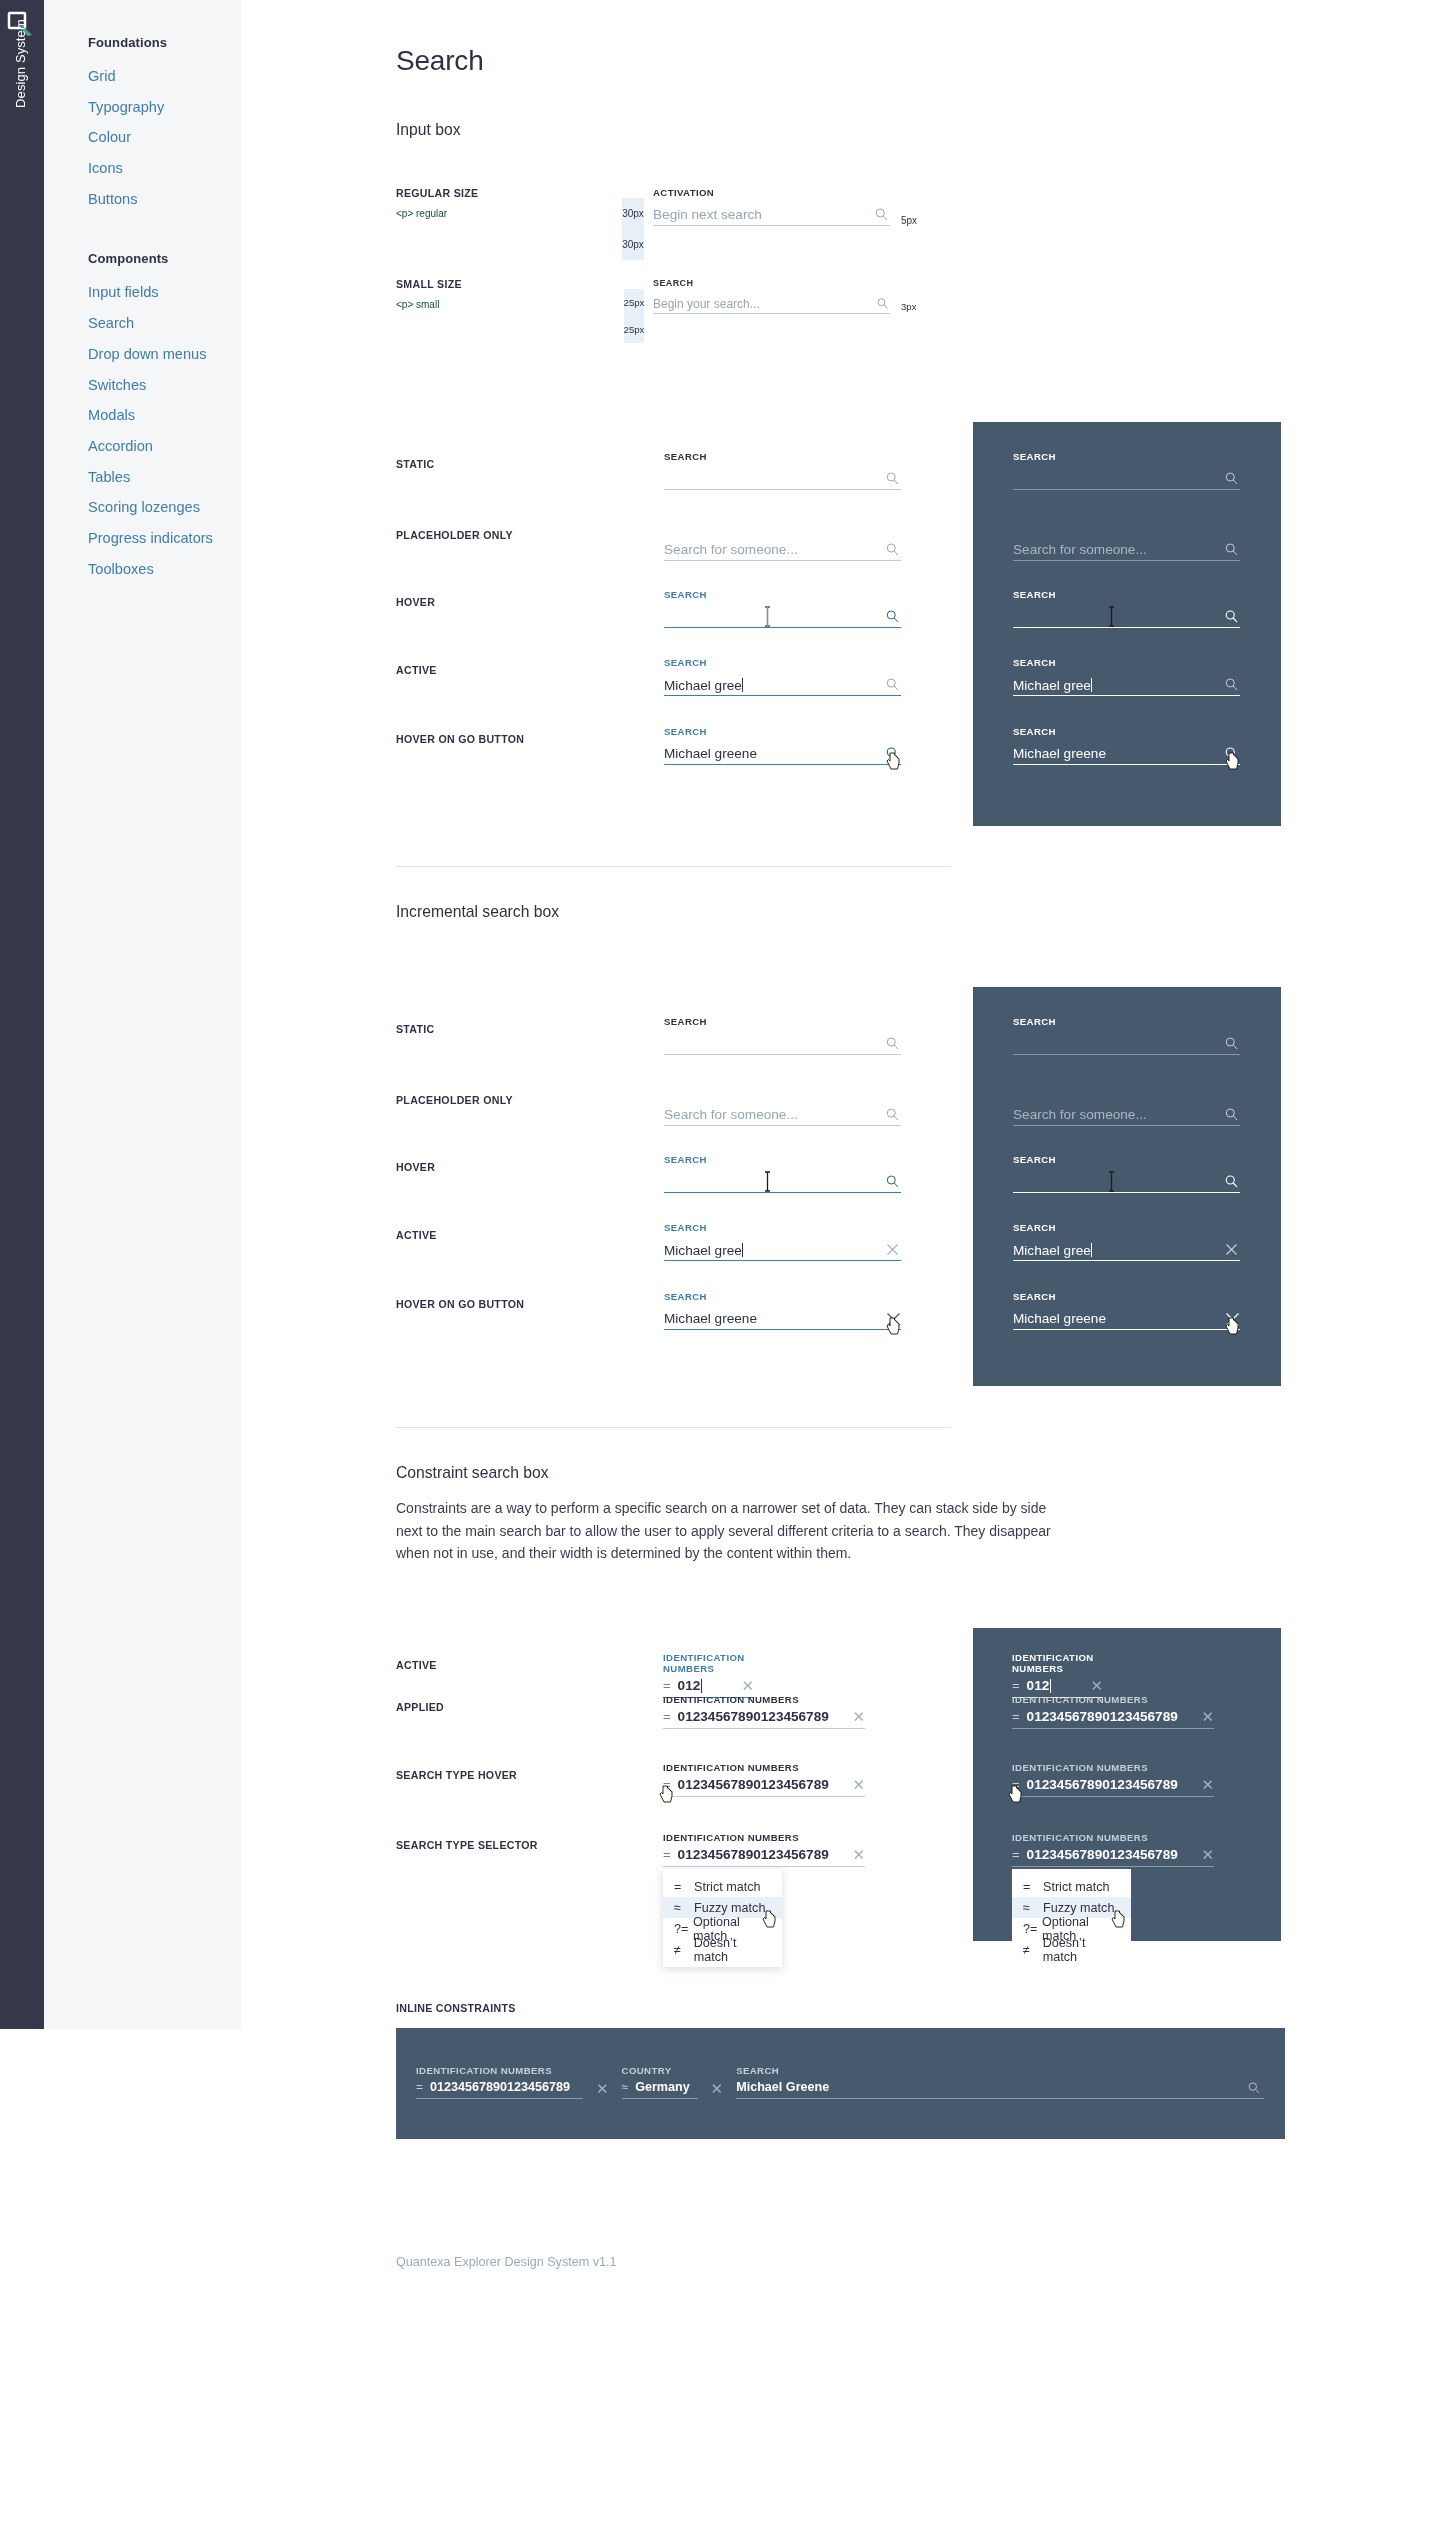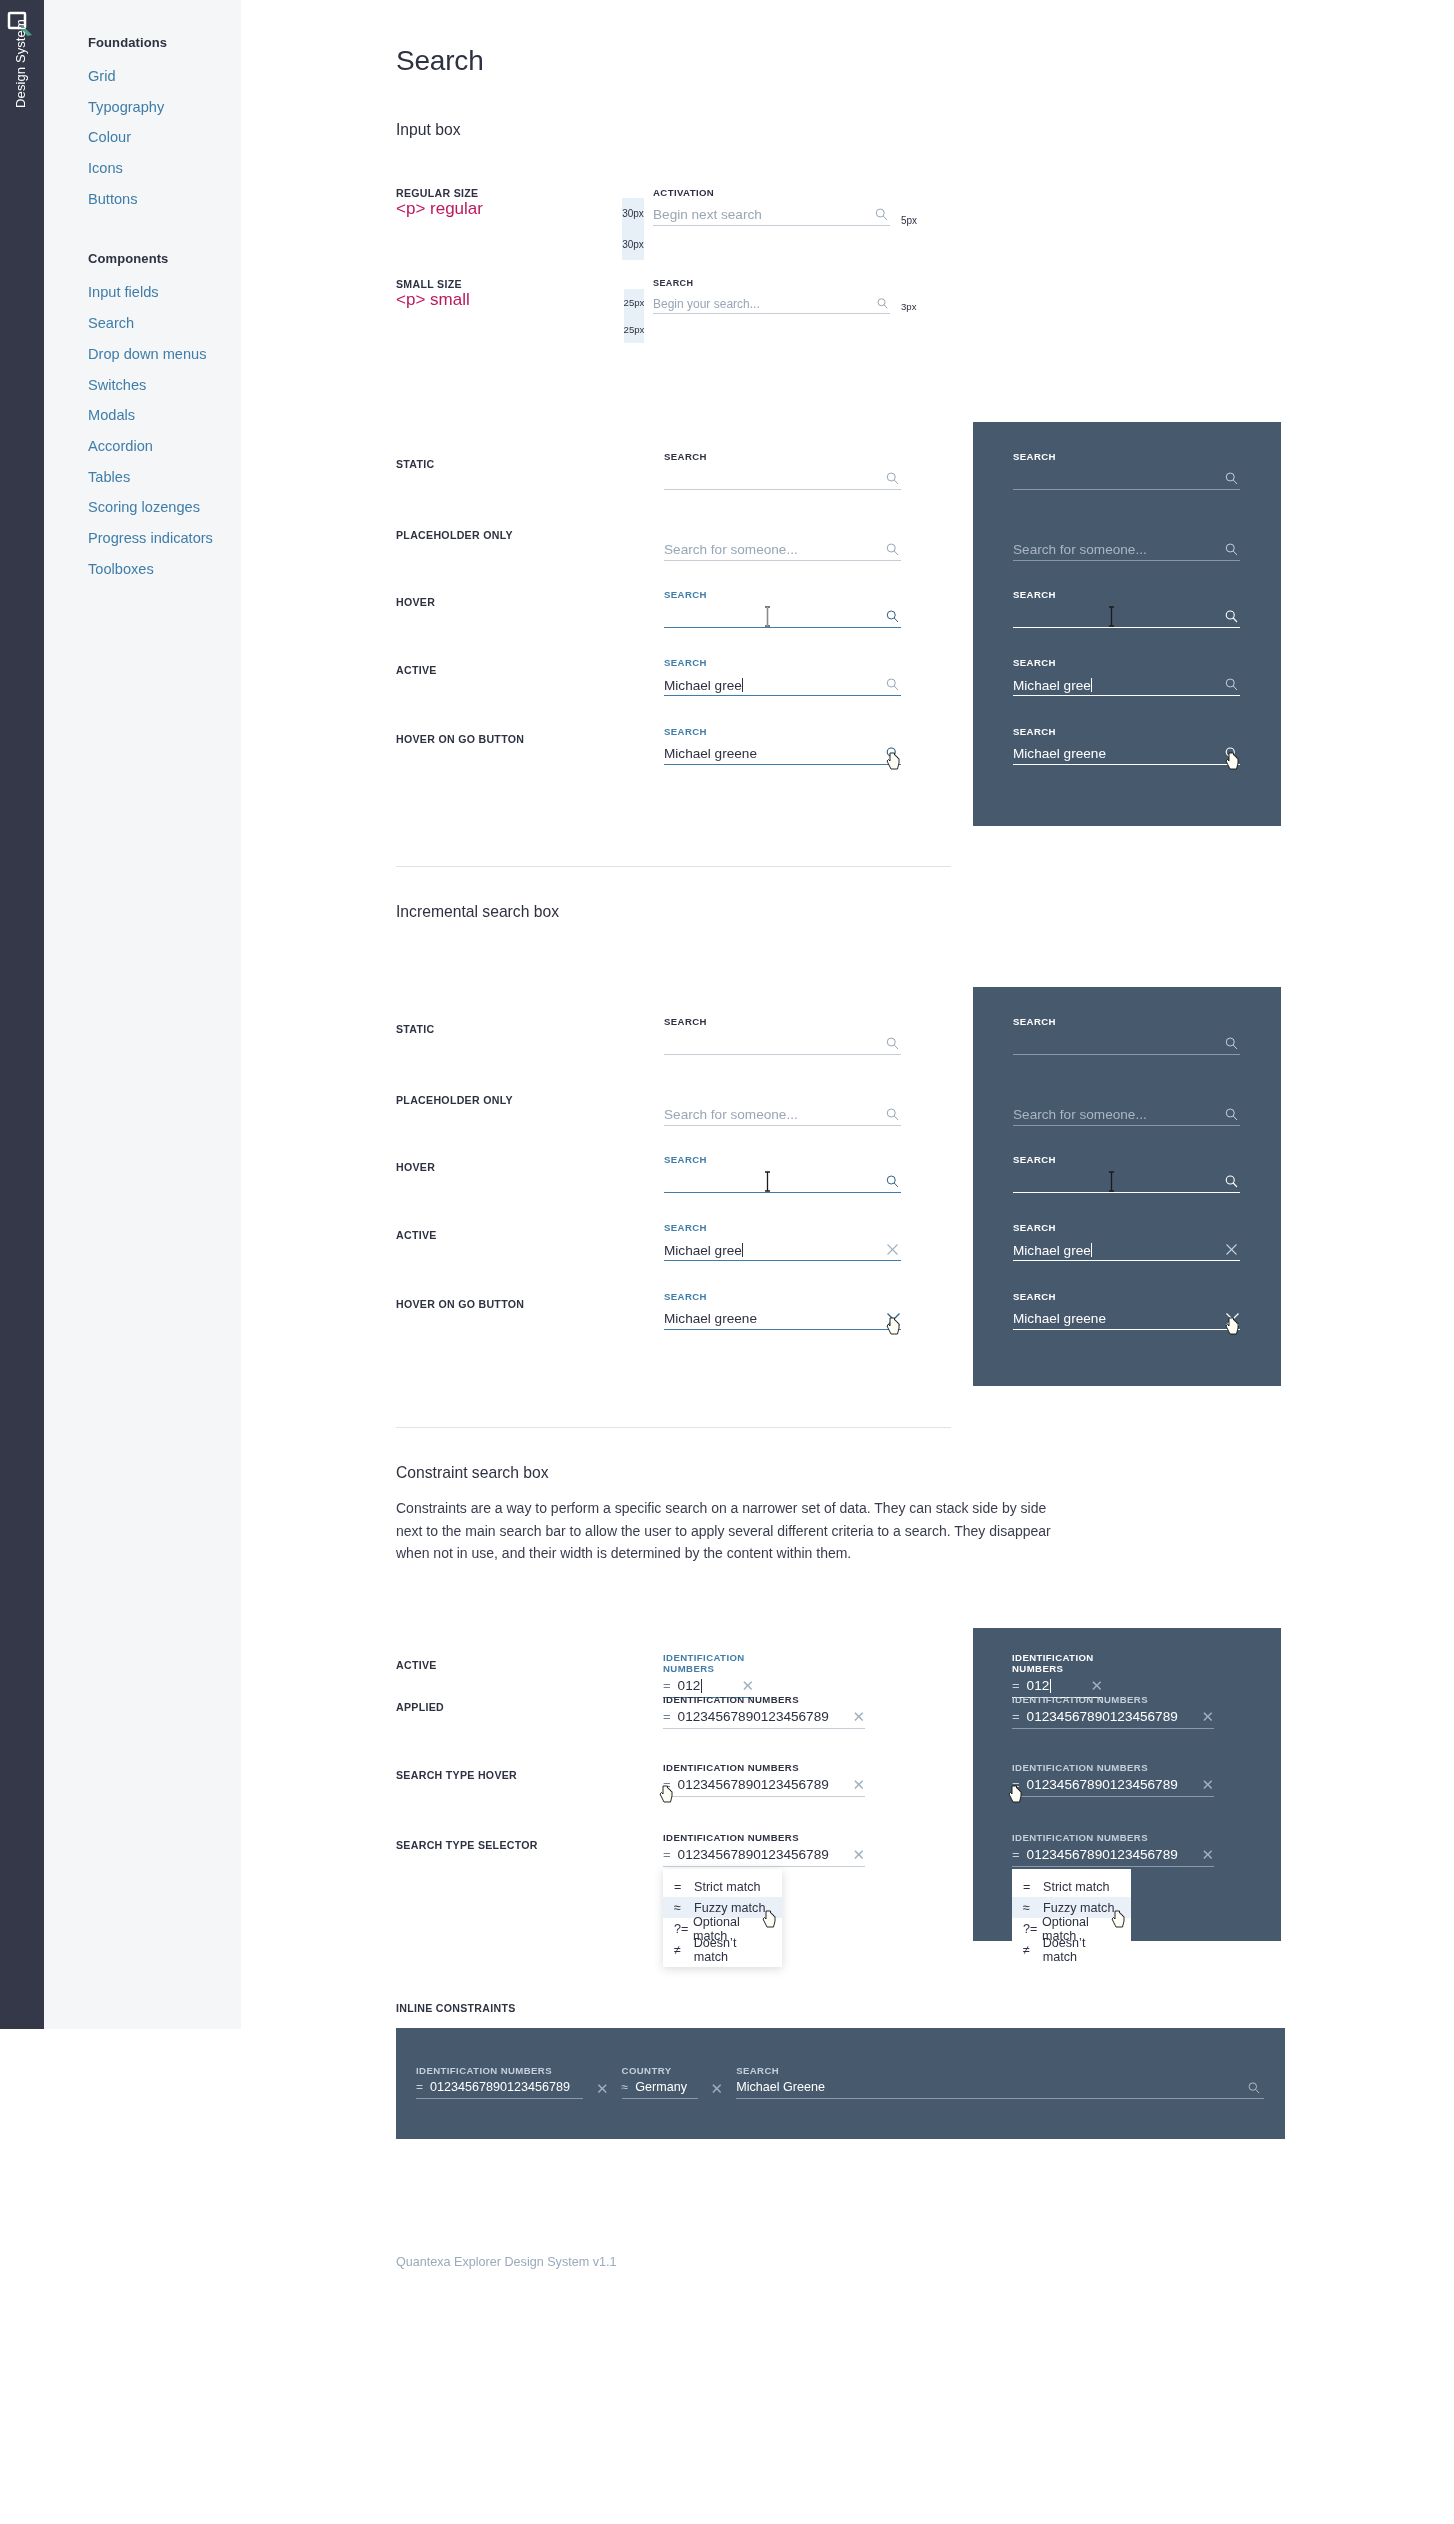--- a/index.html
+++ b/index.html
@@ -48,21 +48,21 @@
 
   .section-heading { font-size: 15.7px; font-weight: 400; color:#2e3142; }
   .section-body { font-size: 14px; line-height: 1.62; color:#3a3d4e; max-width: 656px; margin-top: 15px;}
 
   .divider { height: 1px; background:#dde3e9; width: 555px; }
 
   
   .spec-row { position: relative; height: 86px; }
   .spec-label { position:absolute; left:0; top:0; }
   .lbl-caps { font-size: 10.6px; font-weight: 700; letter-spacing:0.3px; color:#2e3142; text-transform:uppercase;}
-  .spec-desc { font-size: 17px; color:#be185d; margin-top: 0; }
+  .spec-desc { font-size: 10px; color:#14532d; margin-top: 9px; }
 
   .px-chip {
     position:absolute; background:#e8f0f7; color:#2e3142; font-size:10px;
     display:flex; align-items:center; justify-content:center;
   }
   .px-float { position:absolute; font-size:10px; color:#2e3142; }
   .field-label {
     font-size: 9.6px; font-weight: 700; letter-spacing:0.4px; text-transform:uppercase;
     color:#2e3142; display:block; margin-bottom: 4px; height: 11px;
   }
@@ -108,21 +108,21 @@
   .c-label { font-size:9.6px; font-weight:700; letter-spacing:0.4px; text-transform:uppercase; color:#2e3142; margin-bottom:4px;}
   .c-label.blue { color:#3f7da8; }
   .c-label.light { color:#ffffff; }
   .c-label.lightdim { color:#c4cfda; }
   .c-row { display:flex; align-items:center; gap:7px; padding-bottom:3.5px; border-bottom:1px solid #c5ccd4; }
   .c-row.active { border-bottom:1.5px solid #3f7da8; }
   .c-row.light { border-bottom:1px solid #8a99a9; }
   .c-row.active-light { border-bottom:1.5px solid #ffffff; }
   .c-sym { font-size:13px; color:#6c8096; }
   .c-sym.light { color:#c6d1dc; }
-  .c-val { font-size:13.6px; color:#2e3142; }
+  .c-val { font-size:13.6px; color:#2e3142;font-weight:bold; }
   .c-val.light { color:#ffffff; }
   .c-x { font-size:15px; color:#9fb0c0; line-height:.8; }
 
   
   .cursor { position:absolute; pointer-events:none; }
 </style>
 </head>
 <body>
 
 <div class="page">

